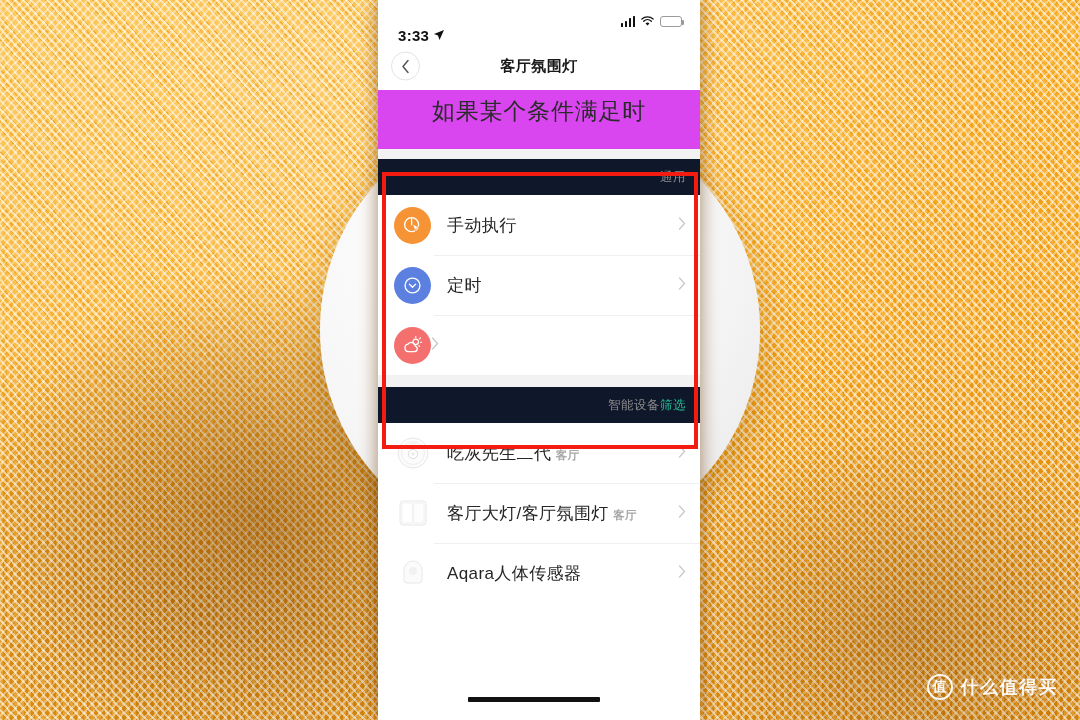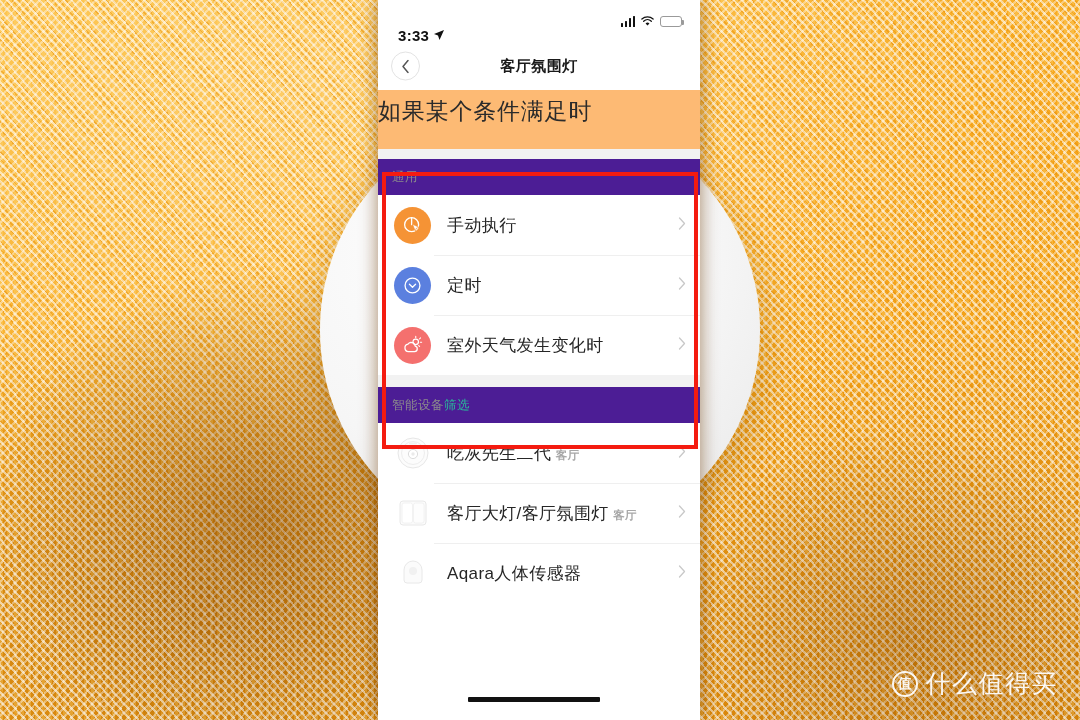--- a/index.html
+++ b/index.html
@@ -70,30 +70,30 @@
   
   .navbar { height:48px; position:relative; display:flex; align-items:center; justify-content:center; background:#fff; }
   .back-btn {
     position:absolute; left:13px; top:50%; transform:translateY(-50%);
     width:29px; height:29px; border-radius:50%;
     border:1px solid #e3e3e3; background:#fff;
     display:flex; align-items:center; justify-content:center;
   }
   .navbar .title { font-size:15px; font-weight:700; color:#1a1a1a; letter-spacing:.5px; }
 
-  .page-heading { padding:6px 0 22px; background:#fdba74; }
+  .page-heading { padding:6px 0 22px; text-align:center; background:#d946ef; }
   .page-heading .h1 { font-size:23px; font-weight:400; color:#2b2b2b; letter-spacing:.8px; }
 
   .gap { height:10px; background:#f2f2f2; }
 
   
   .section { background:#fff; }
   .sec-head {
-    height:36px; display:flex; align-items:center; justify-content:flex-start;
-    padding:0 14px 0 14px; background:#4c1d95;
+    height:36px; display:flex; align-items:center; justify-content:flex-end;
+    padding:0 14px 0 14px; background:#0f172a;
   }
   .sec-head .lbl { font-size:12.5px; color:#8c8c8c; letter-spacing:.5px; }
   .sec-head .act { font-size:12.5px; color:#27c19a; letter-spacing:.5px; }
 
   .row { display:flex; align-items:center; height:60px; padding:0 14px 0 16px; background:#fff; position:relative; }
   .row + .row::before {
     content:""; position:absolute; left:56px; right:0; top:0; height:1px; background:#efefef;
   }
   .row .ic { width:37px; height:37px; flex:0 0 37px; border-radius:50%; display:flex; align-items:center; justify-content:center; }
   .row .txt { flex:1; margin-left:16px; min-width:0; }
@@ -119,21 +119,21 @@
     position:absolute; right:22px; bottom:20px;
     display:flex; align-items:center; gap:8px; z-index:50;
     opacity:.93;
   }
   #wm .badge {
     width:26px; height:26px; border-radius:50%;
     border:2.2px solid #fff; color:#fff;
     display:flex; align-items:center; justify-content:center;
     font-size:14px; font-weight:700;
   }
-  #wm .wt { color:#fff; font-size:25px; font-weight:400; letter-spacing:1.5px; text-shadow:0 1px 3px rgba(160,90,0,.45); }
+  #wm .wt { color:#fff; font-size:18px; font-weight:700; letter-spacing:1.5px; text-shadow:0 1px 3px rgba(160,90,0,.45); }
 </style>
 </head>
 <body>
 
 <div id="bg"></div>
 <div id="bg-shadow"></div>
 <div id="disc"></div>
 
 <div id="phone">
 
@@ -217,23 +217,20 @@
     </div>
 
     <div class="row">
       <span class="ic" style="background:#f4706e">
         <svg width="22" height="22" viewBox="0 0 24 24">
           <circle cx="15" cy="8.5" r="3" stroke="#fff" stroke-width="1.3" fill="none"></circle>
           <path d="M15 2.6v1.4M20.2 4.3l-1 1M21.4 9h-1.4M19.2 13.6l-1-1" stroke="#fff" stroke-width="1.2" stroke-linecap="round"></path>
           <path d="M9.5 9.2a5 5 0 0 1 4.9 4.1 3 3 0 0 1-.6 5.9H7a4.1 4.1 0 0 1-.5-8.1 5 5 0 0 1 3-1.9z" stroke="#fff" stroke-width="1.4" fill="none" stroke-linejoin="round"></path>
         </svg>
       </span>
-      <span class="txt">
-        <span class="t1">室外天气发生变化时</span>
-      </span>
       <span class="chev">
         <svg width="8" height="13" viewBox="0 0 8 13">
             <path d="M1.5 1 6.5 6.5 1.5 12" stroke="#c9c9c9" stroke-width="1.3" fill="none" stroke-linecap="round" stroke-linejoin="round"></path>
           </svg>
       </span>
     </div>
   </div>
 
   <div class="gap" style="height:12px"></div>
 

